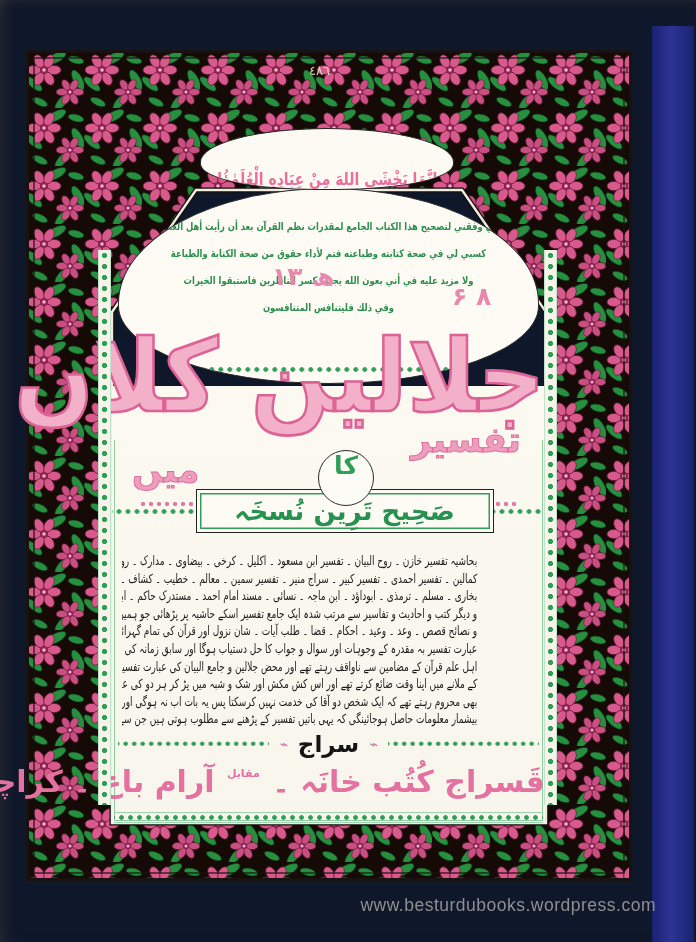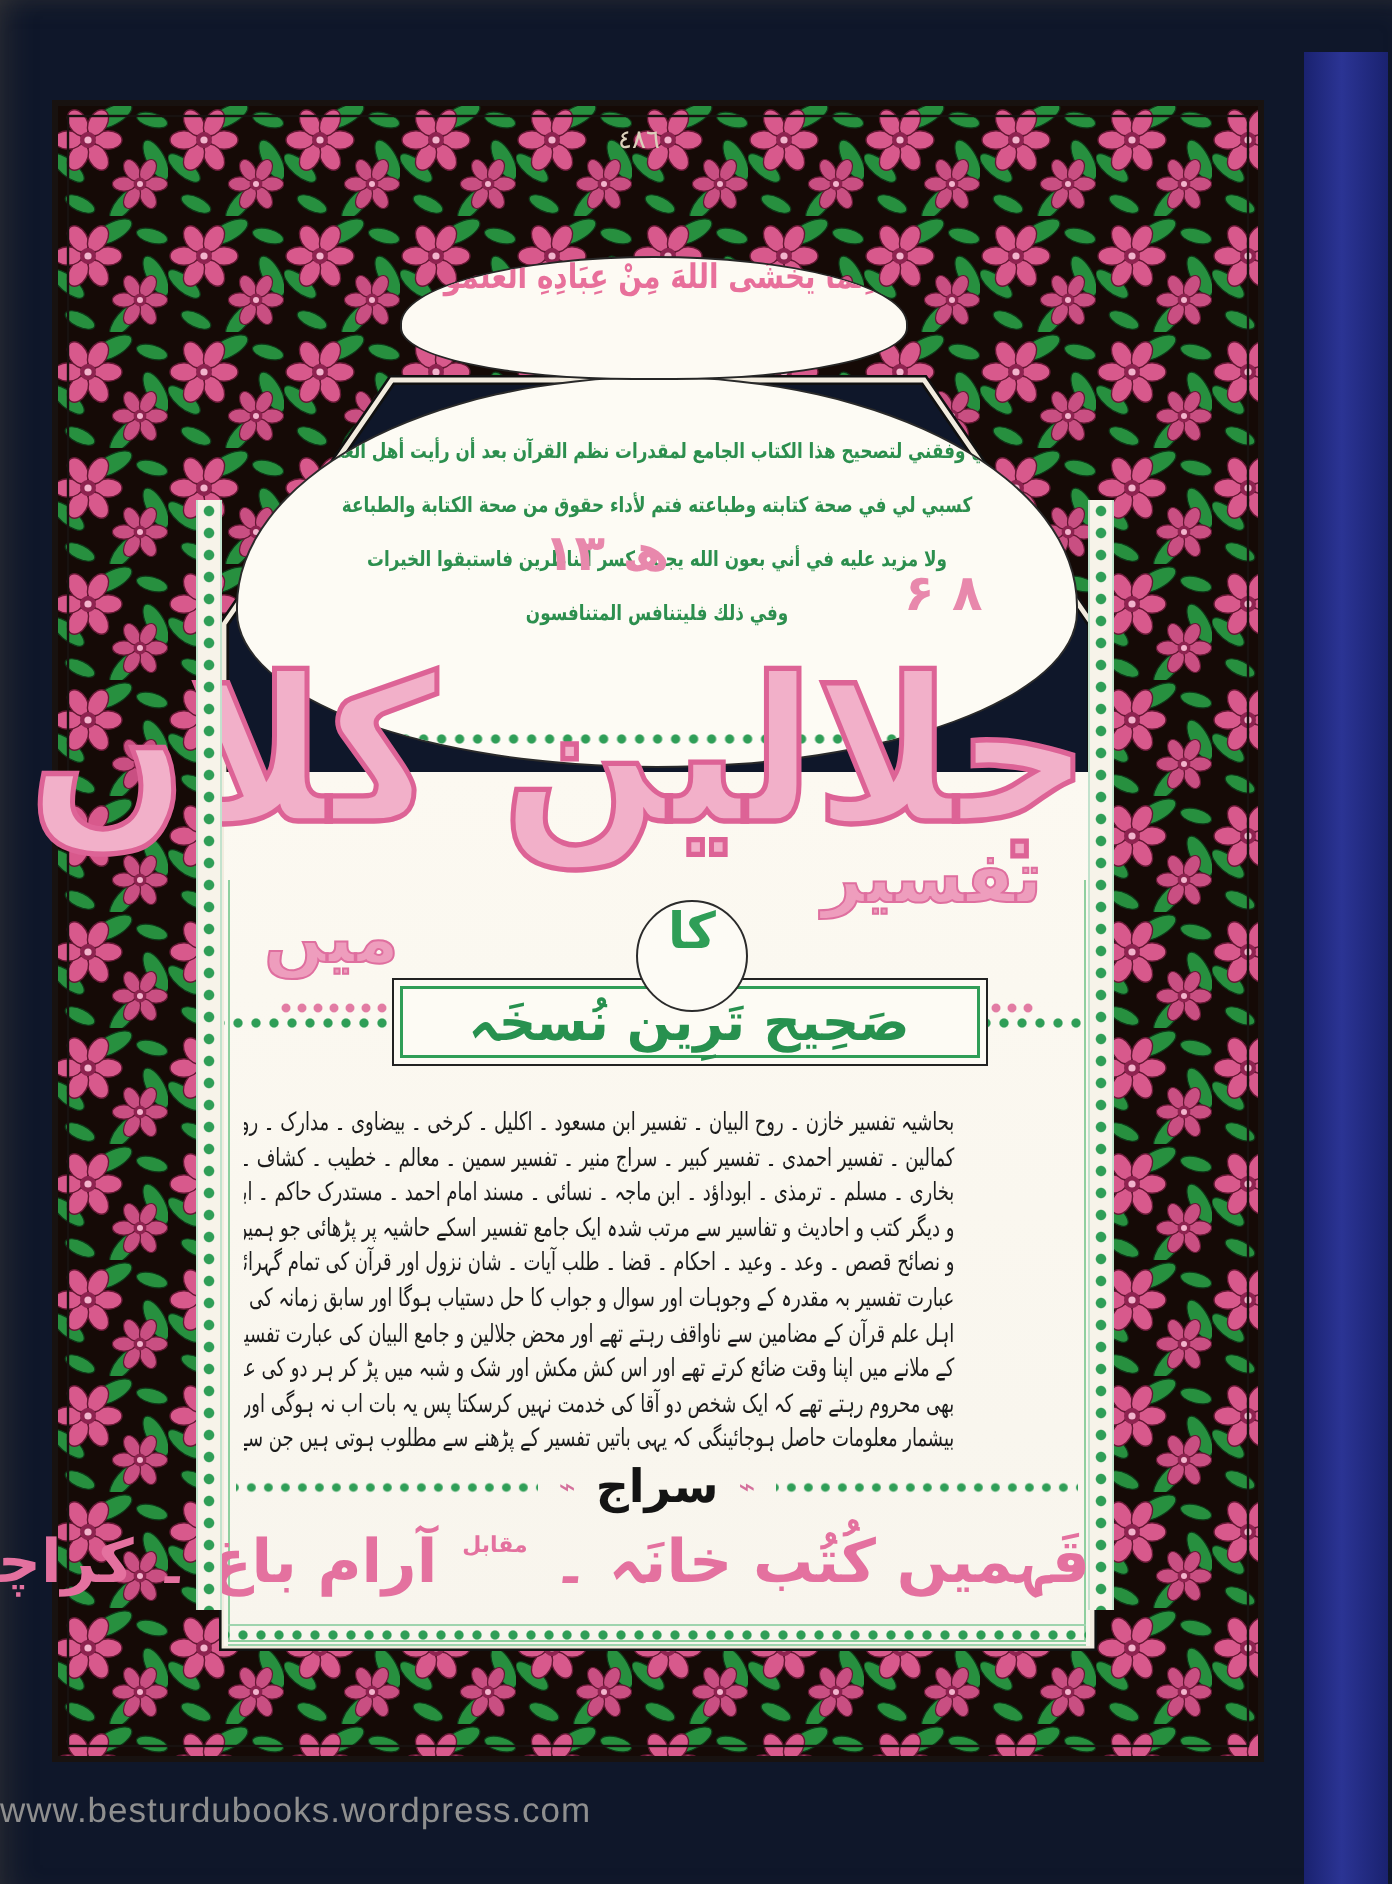--- a/index.html
+++ b/index.html
@@ -19,21 +19,21 @@
   
   .ref-number{
     position:absolute;left:309px;top:63px;font-size:13px;color:#dbd1bb;z-index:3;
     letter-spacing:2px;
   }
   
   .verse-banner{
     position:absolute;left:200px;top:128px;width:252px;height:60px;z-index:4;
     background:#fdfaf3;border:1.6px solid #262626;
     border-radius:50% 50% 46% 46% / 34px 34px 26px 26px;
-    overflow:hidden;display:flex;align-items:flex-start;justify-content:center;
+    overflow:hidden;display:flex;align-items:flex-end;justify-content:center;
   }
   .verse-banner span{
     display:block;white-space:nowrap;transform:scaleX(.82);
     font-size:17px;font-weight:bold;color:#e8709b;
   }
   
   .inner-panel{
     position:absolute;left:112px;top:190px;width:433px;height:633px;z-index:2;
     background:linear-gradient(to bottom,rgba(0,0,0,0) 0,rgba(0,0,0,0) 196px,#fcf9f1 196px,#f8f5ed 100%);
   }
@@ -148,21 +148,21 @@
     position:absolute;top:60px;height:555px;width:11px;
     background-color:#f7f3e9;
     background-image:radial-gradient(circle,#2f9e57 2.3px,rgba(0,0,0,0) 2.9px);
     background-size:11px 11px;background-position:center top;
     border-left:1px solid #c2e2cd;border-right:1px solid #c2e2cd;
   }
   .chain.left{left:-14px;}
   .chain.right{right:-12px;}
   
   .watermark{
-    position:absolute;left:0;top:895px;width:656px;text-align:left;
+    position:absolute;left:0;top:895px;width:656px;text-align:right;
     font-family:"Liberation Sans",sans-serif;font-size:17.5px;color:#8f8f8f;
     letter-spacing:.5px;
   }
 </style>
 </head>
 <body>
 
 <div class="page">
 
   <div class="blue-band"></div>
@@ -262,21 +262,21 @@
 
     <div class="nashir-row">
       <span class="strip"></span>
       <span class="nashir-curl">⌁</span>
       <span class="nashir-label">سراج</span>
       <span class="nashir-curl">⌁</span>
       <span class="strip"></span>
     </div>
 
     <div class="publisher-line">
-      <span>قَہمیں کُتُب خانَہ ۔</span>
+      <span>قَسراج کُتُب خانَہ ۔</span>
       <span class="pub-sup">مقابل</span>
       <span>آرام باغ ۔ کراچی نمبر ۱</span>
     </div>
 
     <div class="bottom-beads"></div>
 
     <div class="chain left"></div>
     <div class="chain right"></div>
   </div>
 

